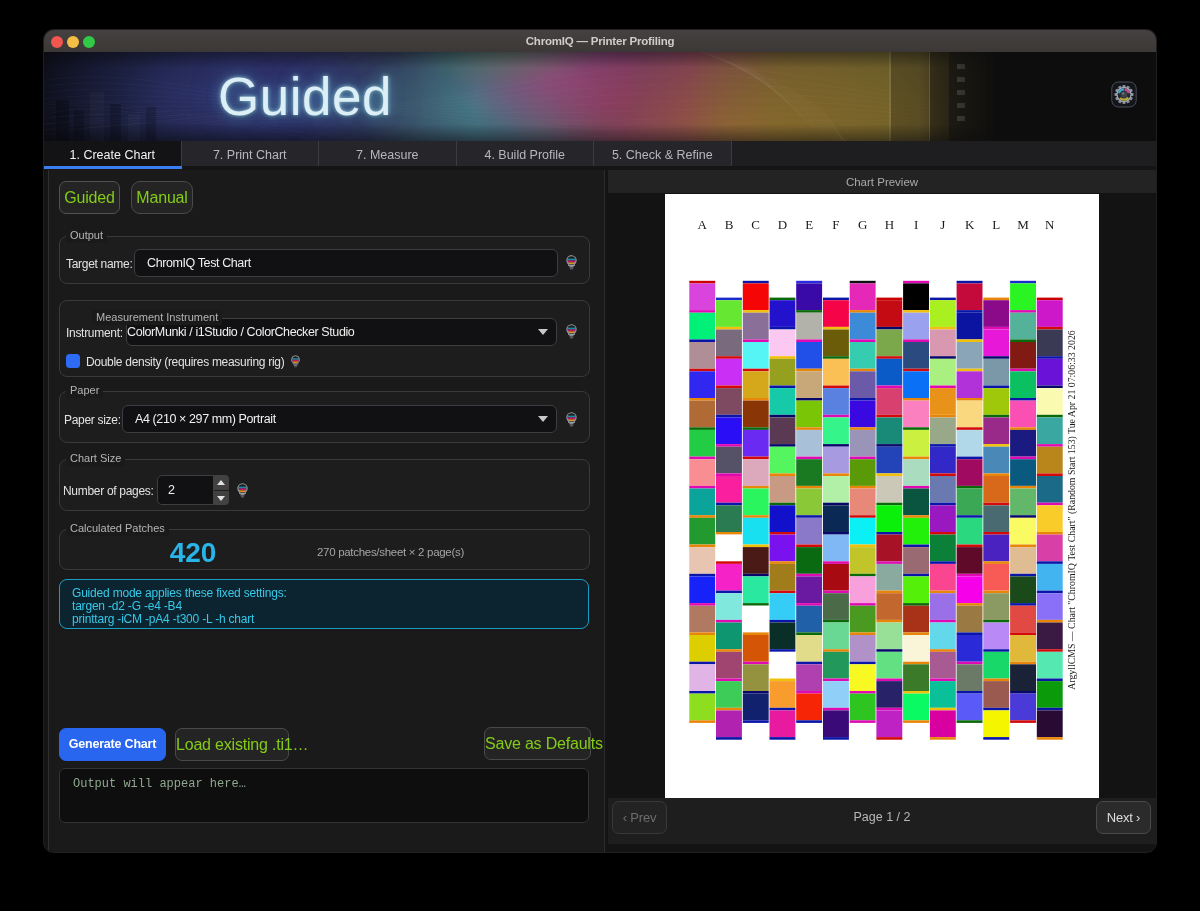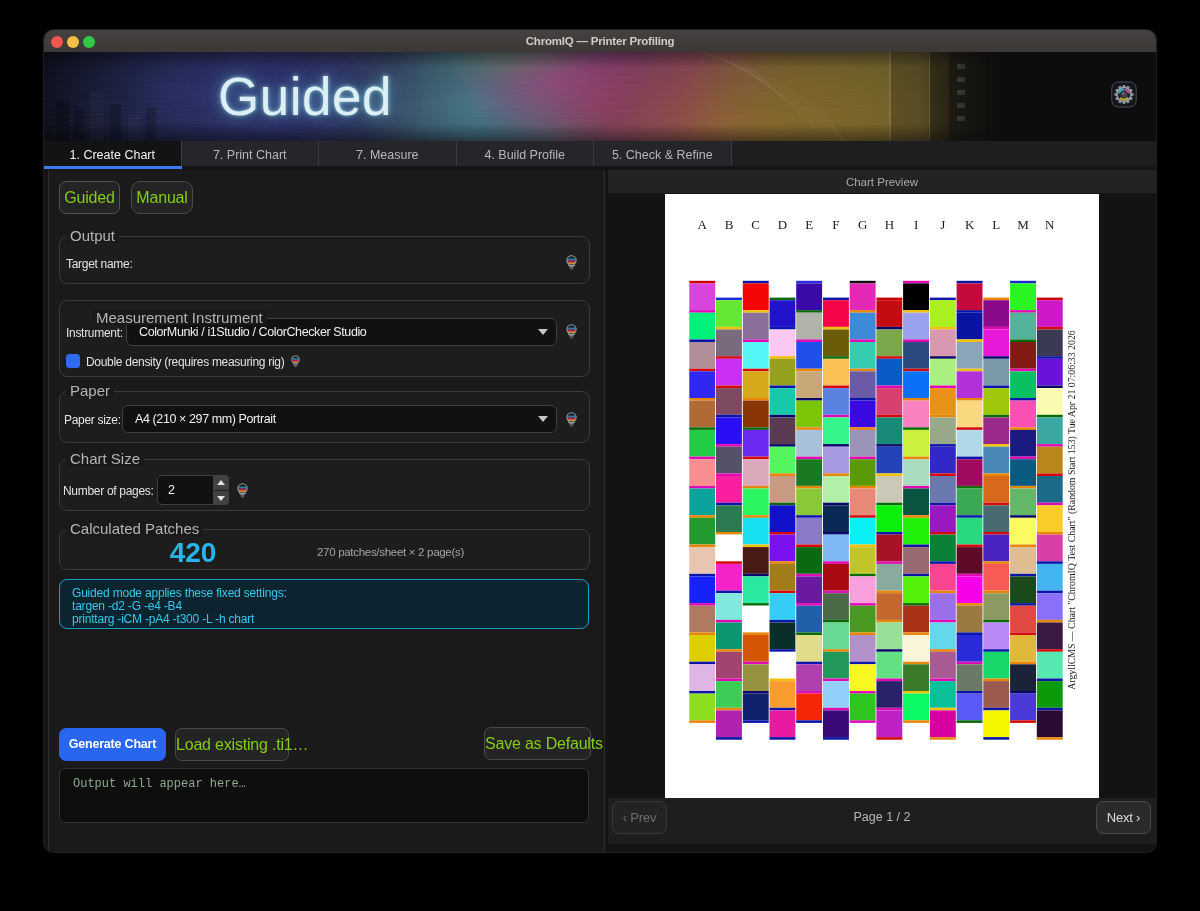--- a/index.html
+++ b/index.html
@@ -26,21 +26,21 @@
 #tabs { position:absolute; left:0; top:111px; width:1112px; height:29px; background:#151515; }
 .tab { position:absolute; top:0; height:25px; line-height:28px; text-align:center; font-size:12.5px; background:#26262a; color:#b6b6be; border-right:1px solid #3c3c40; }
 .tab.active { background:#131316; color:#f2f2f2; }
 #tabrest { position:absolute; left:687.5px; top:0; width:424.5px; height:25px; background:#1e1e20; }
 #underline { position:absolute; left:0; top:25px; width:137.5px; height:3.2px; background:#3a7ef2; }
 #content { position:absolute; left:0; top:140px; width:1112px; height:682px; background:#141414; }
 #lpane { position:absolute; left:4px; top:0; width:557px; height:682px; background:#1a1a1a; border-left:1px solid #2e2e2e; border-right:1px solid #2b2b2b; }
 #rpane { position:absolute; left:564px; top:0; width:548px; height:682px; background:#131313; }
 .btn { position:absolute; background:#242424; border:1px solid #4a4a4a; border-radius:7px; color:#84cc16; font-size:16px; letter-spacing:-0.2px; white-space:nowrap; text-align:center; }
 .fs { position:absolute; border:1px solid #3a3a3a; border-radius:8px; background:#1d1d1d; left:10px; width:531px; }
-.legend { position:absolute; left:17px; background:#1a1a1a; padding:0 4px; font-size:15px; color:#b4b4b4; line-height:15px; z-index:3; }
+.legend { position:absolute; left:17px; background:#1a1a1a; padding:0 4px; font-size:11px; color:#b4b4b4; line-height:15px; z-index:3; }
 .lbl { position:absolute; font-size:12px; letter-spacing:-0.3px; color:#e2e2e2; z-index:2; }
 .inp { position:absolute; background:#111113; border:1px solid #3e3e42; border-radius:6px; color:#f0f0f0; font-size:12.5px; letter-spacing:-0.4px; white-space:nowrap; z-index:2; }
 .selarrow { position:absolute; width:0; height:0; border-left:5px solid transparent; border-right:5px solid transparent; border-top:6px solid #c8c8c8; z-index:3; }
 .bulbw { position:absolute; width:13px; height:17px; z-index:3; }
 #infobox { position:absolute; left:10px; top:409px; width:530px; height:50px; border:1.5px solid #1a9cc4; border-radius:8px; background:#0b2430; color:#38c8e8; font-size:12px; letter-spacing:-0.2px; line-height:13px; padding:7px 0 0 12px; z-index:2; }
 #console { position:absolute; left:10px; top:598px; width:530px; height:55px; background:#0e0e0e; border:1px solid #333333; border-radius:6px; color:#8fa88f; font-family:"Liberation Mono",monospace; font-size:12px; padding:8px 0 0 13px; z-index:2; }
 #prevbar { position:absolute; left:0; top:628px; width:548px; height:45.5px; background:#1e1e1e; }
 #chart { position:absolute; left:56.5px; top:23.5px; width:434px; height:605px; background:#ffffff; }
 </style>
 </head>
@@ -126,40 +126,41 @@
     <div id="underline"></div>
   </div>
   <div id="content">
     <div id="lpane">
       <div class="btn" style="left:10px;top:11px;width:61px;height:33px;line-height:31px;border-color:#525252;">Guided</div>
       <div class="btn" style="left:82px;top:11px;width:62px;height:33px;line-height:31px;border-radius:9px;">Manual</div>
 
       <div class="fs" style="top:66px;height:48px;"></div>
       <div class="legend" style="top:58px;">Output</div>
       <div class="lbl" style="left:17px;top:87px;">Target name:</div>
+      <div class="inp" style="left:85px;top:79px;width:424px;height:28px;line-height:26px;padding-left:12px;">ChromIQ Test Chart</div>
       <div class="bulbw" style="left:516px;top:84px;"><svg class="bulb" width="13" height="17" viewBox="0 0 13 17">
             <defs>
               <clipPath id="bc">
                 <circle cx="6.5" cy="6.4" r="4.1"></circle>
               </clipPath>
             </defs>
             <g clip-path="url(#bc)">
               <rect x="2" y="4.6" width="9" height="1.9" fill="#1a8ba2"></rect>
               <rect x="2" y="6.5" width="9" height="1.9" fill="#bd1668"></rect>
               <rect x="2" y="8.4" width="9" height="2.2" fill="#dd9318"></rect>
             </g>
             <path d="M 6.5 1.7 A 4.65 4.65 0 0 1 11.15 6.35 A 4.65 4.65 0 0 1 9.3 10.05 L 9.3 11.3 L 3.7 11.3 L 3.7 10.05 A 4.65 4.65 0 0 1 1.85 6.35 A 4.65 4.65 0 0 1 6.5 1.7 Z" fill="none" stroke="#939aa4" stroke-width="1.15"></path>
             <rect x="4.3" y="12.1" width="4.4" height="1.5" rx="0.7" fill="#878c93"></rect>
             <rect x="4.8" y="14.1" width="3.4" height="1.3" rx="0.65" fill="#565b62"></rect>
           </svg></div>
 
       <div class="fs" style="top:130px;height:77px;"></div>
       <div class="legend" style="top:140px;margin-left:26px;">Measurement Instrument</div>
       <div class="lbl" style="left:17px;top:156px;">Instrument:</div>
-      <div class="inp" style="left:77px;top:148px;width:431px;height:28px;line-height:26px;padding-left:12px;">ColorMunki / i1Studio / ColorChecker Studio</div>
+      <div class="inp" style="left:77px;top:148px;width:431px;height:28px;line-height:26px;">ColorMunki / i1Studio / ColorChecker Studio</div>
       <div class="selarrow" style="left:489px;top:159px;"></div>
       <div class="bulbw" style="left:516px;top:153px;"><svg class="bulb" width="13" height="17" viewBox="0 0 13 17">
             <defs>
               <clipPath id="bc">
                 <circle cx="6.5" cy="6.4" r="4.1"></circle>
               </clipPath>
             </defs>
             <g clip-path="url(#bc)">
               <rect x="2" y="4.6" width="9" height="1.9" fill="#1a8ba2"></rect>
               <rect x="2" y="6.5" width="9" height="1.9" fill="#bd1668"></rect>

